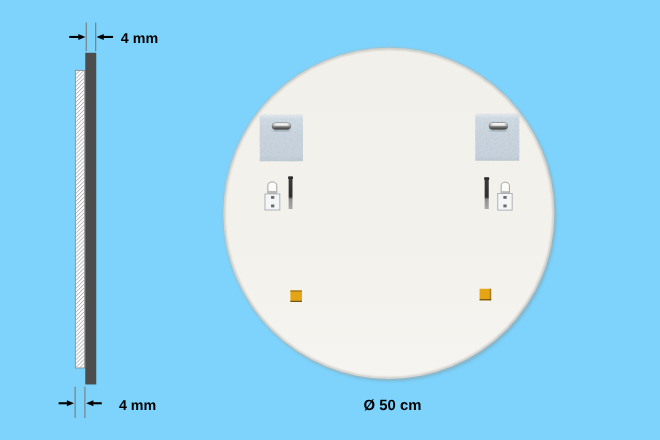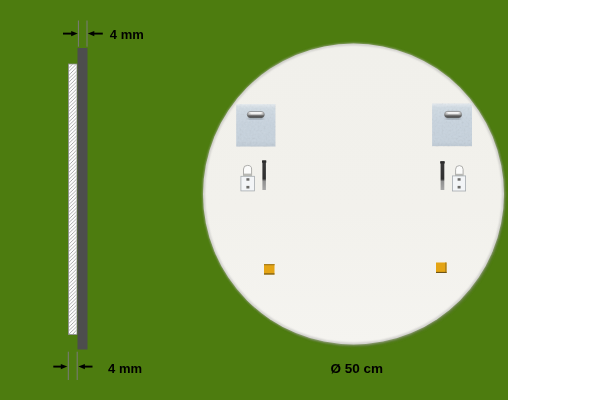--- a/index.html
+++ b/index.html
@@ -1,16 +1,16 @@
 <!DOCTYPE html>
 <html><head>
 <meta charset="utf-8">
 <style>
   html,body{margin:0;padding:0;background:#ffffff;}
-  #stage{position:relative;width:508px;height:400px;background:#4d7c0f;overflow:hidden;
+  #stage{position:relative;width:600px;height:400px;background:#7dd3fc;overflow:hidden;
          font-family:"Liberation Sans", sans-serif;}
   svg{position:absolute;left:0;top:0;filter:blur(0.3px);}
 </style>
 </head>
 <body>
 <div id="stage">
 <svg width="600" height="400" viewBox="0 0 600 400">
   <defs>
     <pattern id="hatch" width="3.6" height="3.6" patternUnits="userSpaceOnUse">
       <path d="M-0.9,0.9 L0.9,-0.9 M0,3.6 L3.6,0 M2.7,4.5 L4.5,2.7" stroke="#8c8c8c" stroke-width="0.75" stroke-linecap="butt"></path>

